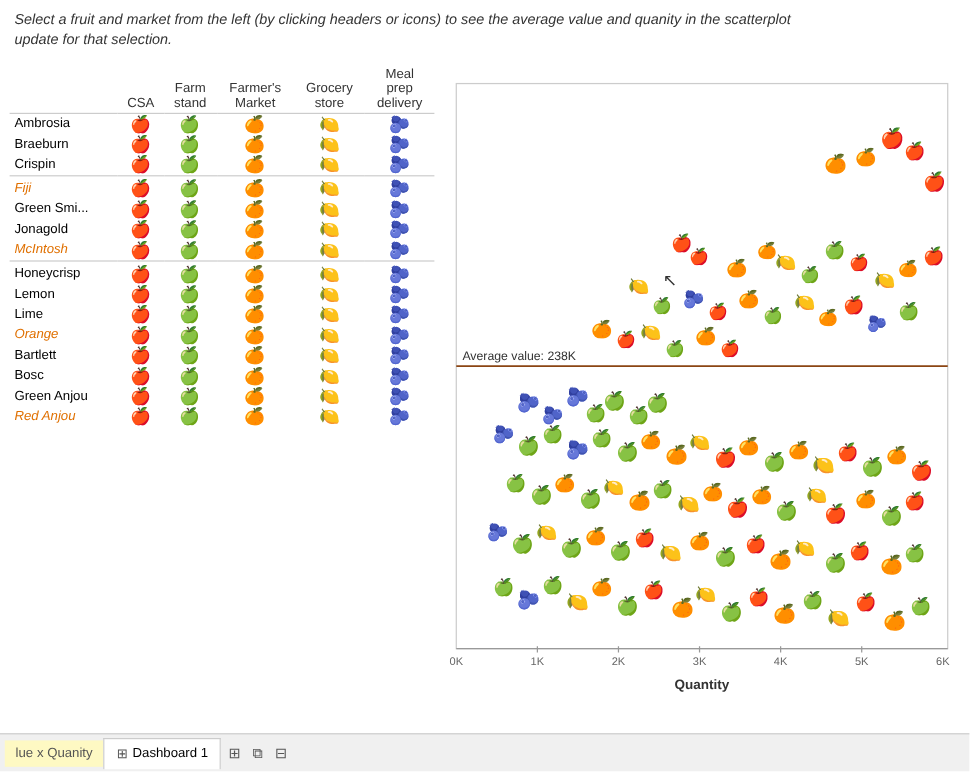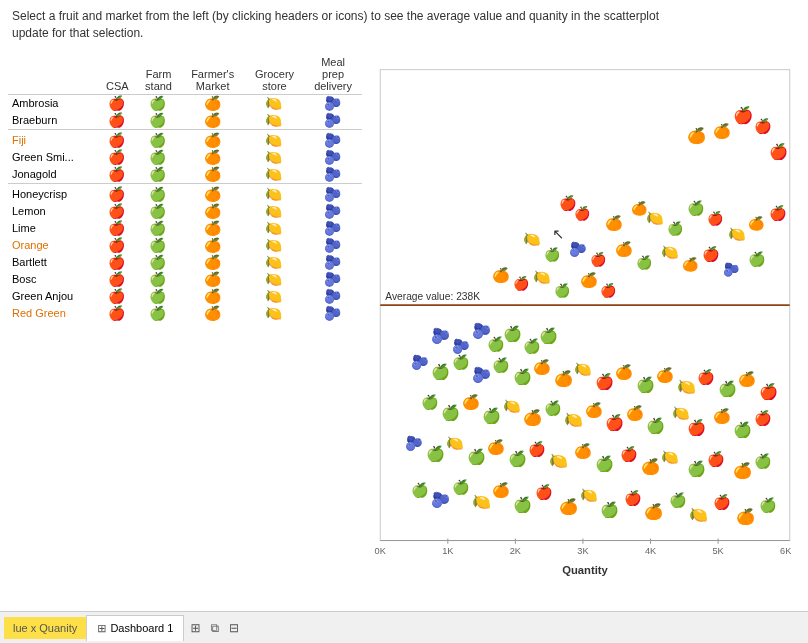--- a/index.html
+++ b/index.html
@@ -1,20 +1,21 @@
 <!DOCTYPE html>
 <html><head>
   <meta charset="utf-8">
   <style>
     * { box-sizing: border-box; margin: 0; padding: 0; }
     body { font-family: Arial, sans-serif; font-size: 12px; background: #fff; width: 808px; height: 643px; overflow: hidden; }
 
     .main-container { display: flex; flex-direction: column; height: 100%; }
 
     .instruction-text {
+      font-style: italic;
       color: #333;
       padding: 8px 12px;
       font-size: 12px;
       line-height: 1.4;
       max-width: 700px;
     }
 
     .content-area {
       display: flex;
       flex: 1;
@@ -55,21 +56,21 @@
       vertical-align: middle;
     }
 
     td.fruit-name {
       text-align: left;
       font-size: 11px;
       padding-right: 6px;
       white-space: nowrap;
     }
 
-    td.fruit-name.orange-text { color: #e07000; }
+    td.fruit-name.orange-text { color: #e07000; font-style: italic; }
 
     
     .fruit-icon {
       display: inline-block;
       font-size: 14px;
       line-height: 1;
     }
 
     .apple-teal { color: #2ab3c8; }
     .apple-green { color: #2a8c2a; }
@@ -106,21 +107,21 @@
       padding: 4px 10px;
       background: #fff;
       border: 1px solid #ccc;
       border-bottom: none;
       font-size: 11px;
       cursor: pointer;
       height: 26px;
     }
 
     .tab-item-inactive {
-      background: #fde047;
+      background: #fef9c3;
       border: 1px solid transparent;
       color: #555;
       font-size: 11px;
       padding: 4px 8px;
       cursor: pointer;
     }
 
     .tab-icon {
       font-size: 11px;
       color: #555;
@@ -183,20 +184,28 @@
       <td><span class="fruit-icon apple-dark">🫐</span></td>
     </tr>
             <tr>
       <td class="fruit-name">Braeburn</td>
       <td><span class="fruit-icon apple-teal">🍎</span></td>
       <td><span class="fruit-icon apple-green">🍏</span></td>
       <td><span class="fruit-icon apple-orange">🍊</span></td>
       <td><span class="fruit-icon apple-yellow">🍋</span></td>
       <td><span class="fruit-icon apple-dark">🫐</span></td>
     </tr>
+            <tr>
+      <td class="fruit-name">Crispin</td>
+      <td><span class="fruit-icon apple-teal">🍎</span></td>
+      <td><span class="fruit-icon apple-green">🍏</span></td>
+      <td><span class="fruit-icon apple-orange">🍊</span></td>
+      <td><span class="fruit-icon apple-yellow">🍋</span></td>
+      <td><span class="fruit-icon apple-dark">🫐</span></td>
+    </tr>
             <tr class="separator-row">
               <td colspan="6" style="border-top:1px solid #ccc; padding:1px 0;"></td>
             </tr>
             <tr>
       <td class="fruit-name orange-text">Fiji</td>
       <td><span class="fruit-icon apple-teal">🍎</span></td>
       <td><span class="fruit-icon apple-green">🍏</span></td>
       <td><span class="fruit-icon apple-orange">🍊</span></td>
       <td><span class="fruit-icon apple-yellow">🍋</span></td>
       <td><span class="fruit-icon apple-dark">🫐</span></td>
@@ -210,20 +219,28 @@
       <td><span class="fruit-icon apple-dark">🫐</span></td>
     </tr>
             <tr>
       <td class="fruit-name">Jonagold</td>
       <td><span class="fruit-icon apple-teal">🍎</span></td>
       <td><span class="fruit-icon apple-green">🍏</span></td>
       <td><span class="fruit-icon apple-orange">🍊</span></td>
       <td><span class="fruit-icon apple-yellow">🍋</span></td>
       <td><span class="fruit-icon apple-dark">🫐</span></td>
     </tr>
+            <tr>
+      <td class="fruit-name orange-text">McIntosh</td>
+      <td><span class="fruit-icon apple-teal">🍎</span></td>
+      <td><span class="fruit-icon apple-green">🍏</span></td>
+      <td><span class="fruit-icon apple-orange">🍊</span></td>
+      <td><span class="fruit-icon apple-yellow">🍋</span></td>
+      <td><span class="fruit-icon apple-dark">🫐</span></td>
+    </tr>
             <tr class="separator-row">
               <td colspan="6" style="border-top:1px solid #ccc; padding:1px 0;"></td>
             </tr>
             <tr>
       <td class="fruit-name">Honeycrisp</td>
       <td><span class="fruit-icon apple-teal">🍎</span></td>
       <td><span class="fruit-icon apple-green">🍏</span></td>
       <td><span class="fruit-icon apple-orange">🍊</span></td>
       <td><span class="fruit-icon apple-yellow">🍋</span></td>
       <td><span class="fruit-icon apple-dark">🫐</span></td>
@@ -270,21 +287,21 @@
     </tr>
             <tr>
       <td class="fruit-name">Green Anjou</td>
       <td><span class="fruit-icon apple-teal">🍎</span></td>
       <td><span class="fruit-icon apple-green">🍏</span></td>
       <td><span class="fruit-icon apple-orange">🍊</span></td>
       <td><span class="fruit-icon apple-yellow">🍋</span></td>
       <td><span class="fruit-icon apple-dark">🫐</span></td>
     </tr>
             <tr>
-      <td class="fruit-name orange-text">Red Green</td>
+      <td class="fruit-name orange-text">Red Anjou</td>
       <td><span class="fruit-icon apple-teal">🍎</span></td>
       <td><span class="fruit-icon apple-green">🍏</span></td>
       <td><span class="fruit-icon apple-orange">🍊</span></td>
       <td><span class="fruit-icon apple-yellow">🍋</span></td>
       <td><span class="fruit-icon apple-dark">🫐</span></td>
     </tr>
           </tbody>
       </table>
     </div>
 

